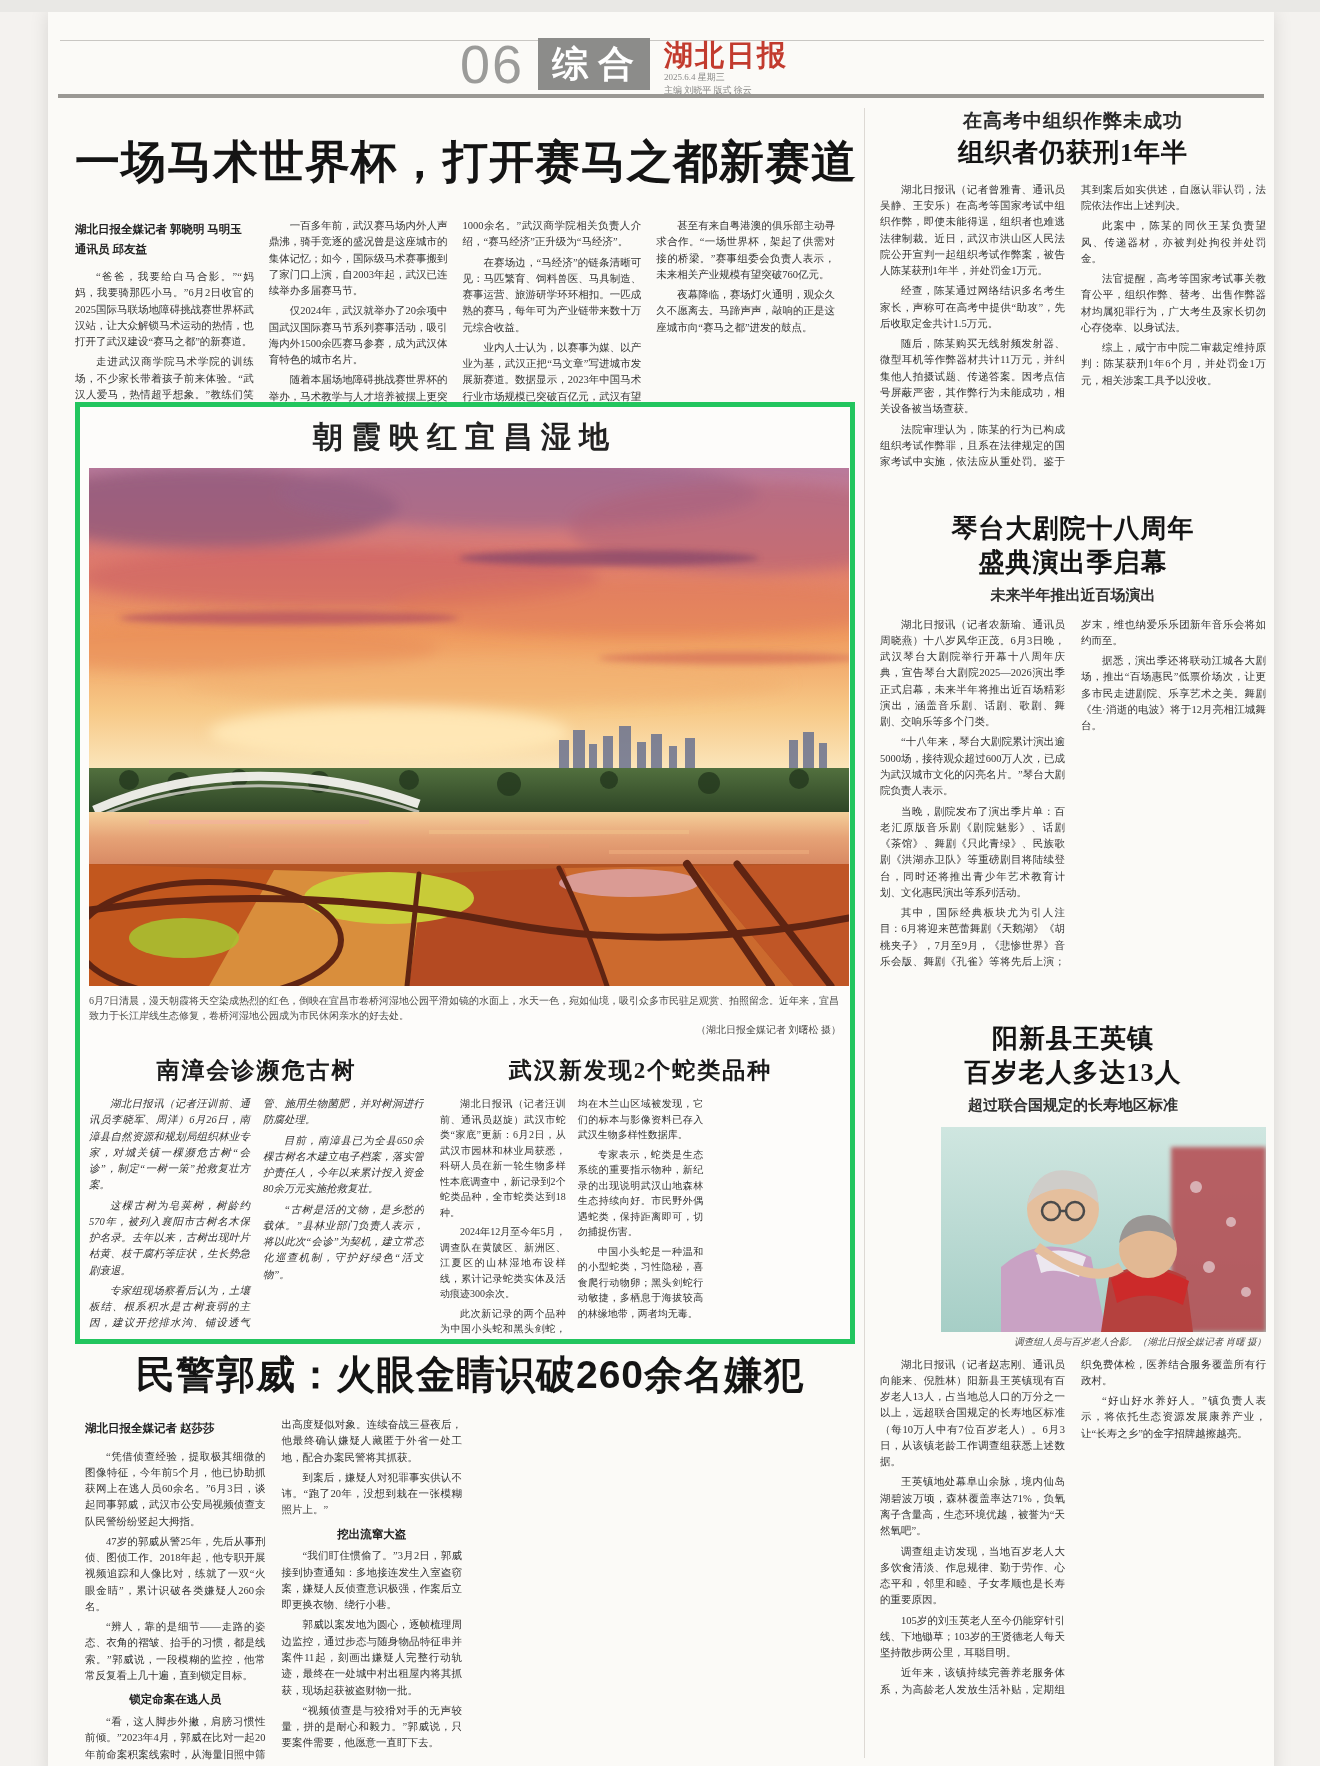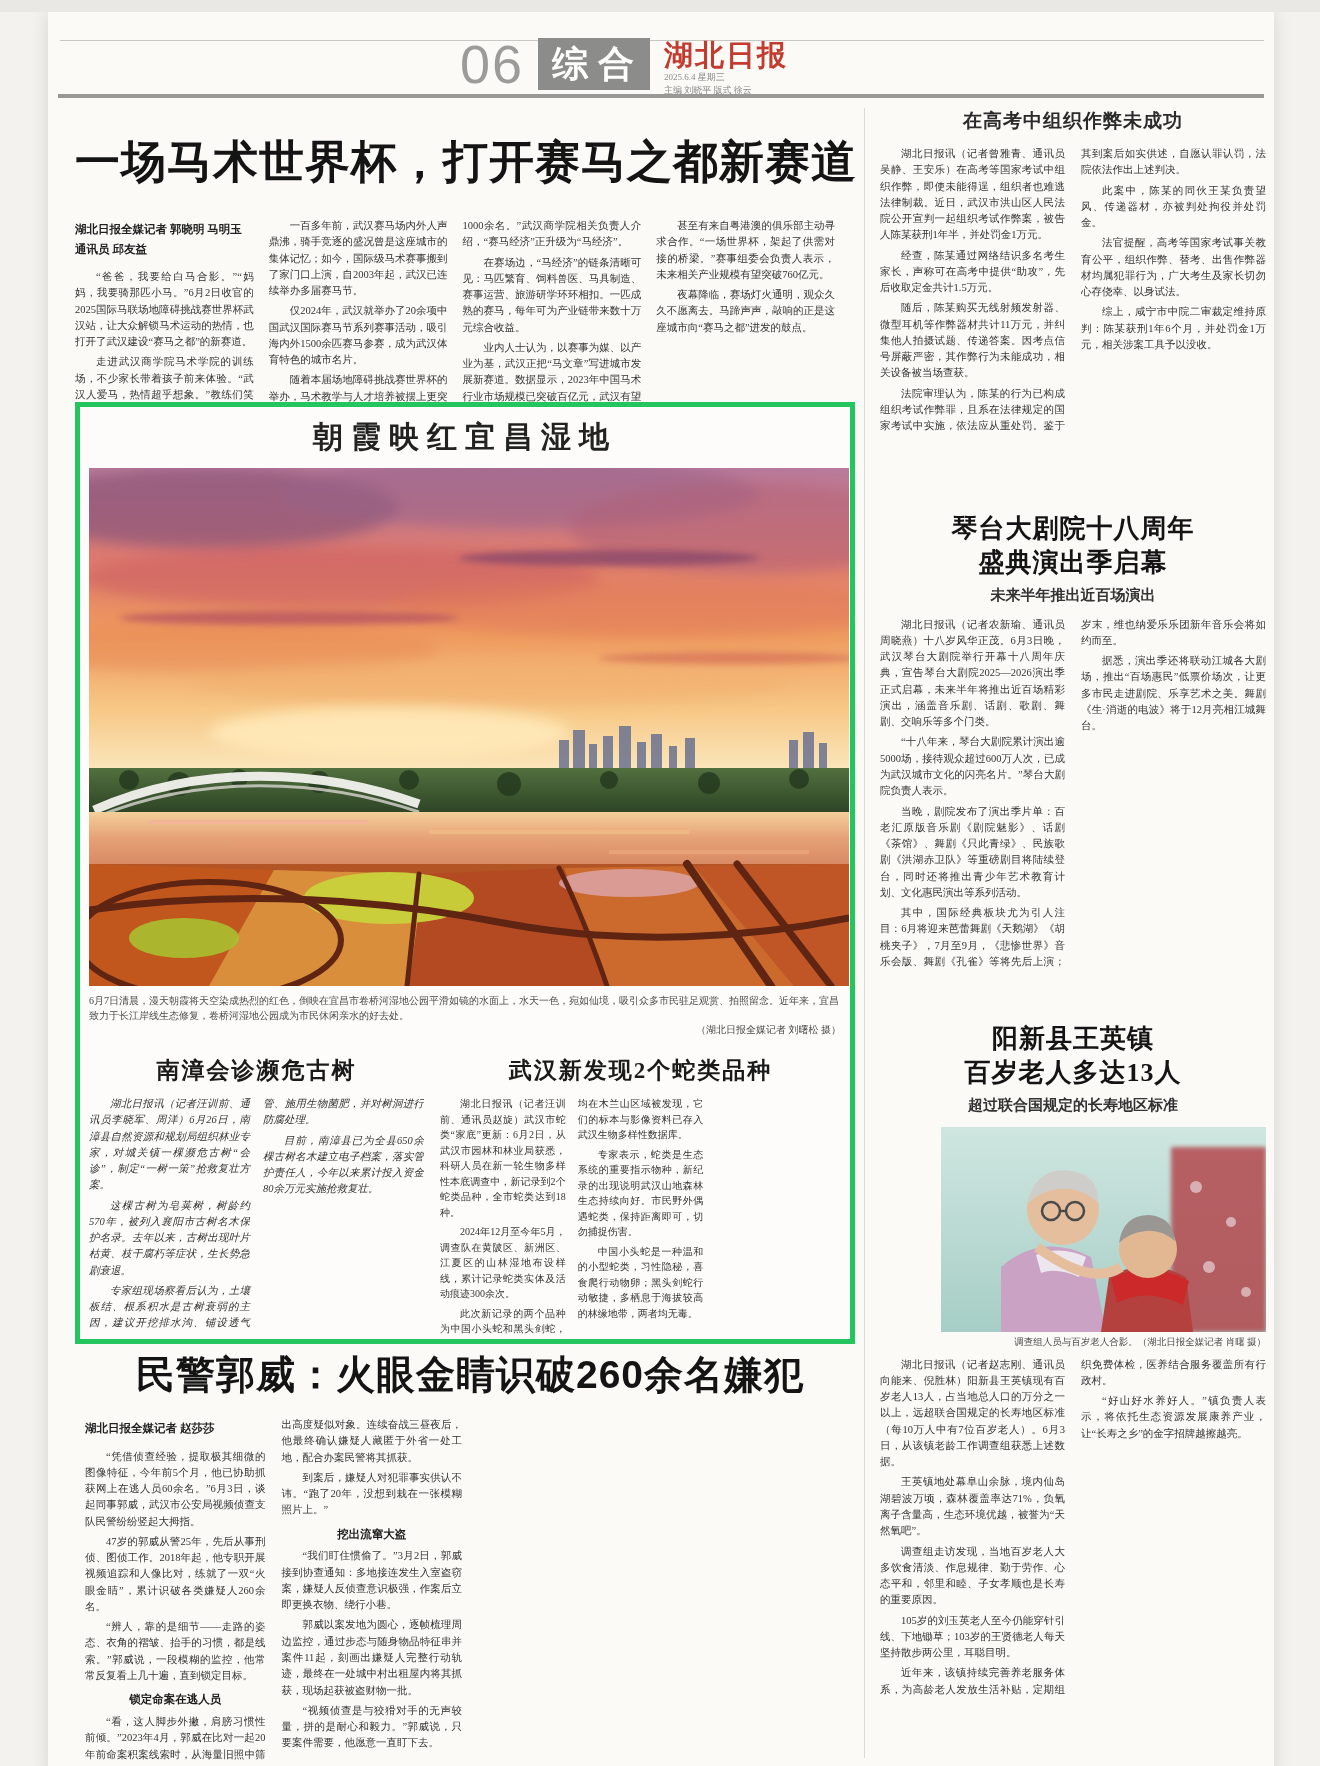--- a/index.html
+++ b/index.html
@@ -46,21 +46,21 @@
   .cols-3 p{font-size:10px;}
 
   
   .rail{position:absolute;left:880px;top:96px;width:386px;}
   .rail-art{position:absolute;left:0;width:386px;}
   .kicker{text-align:center;font-family:"Liberation Sans",sans-serif;font-weight:bold;font-size:19px;color:#2b2b2b;letter-spacing:1px;margin:0;}
   .rail-headline{text-align:center;font-weight:bold;font-size:26px;color:#141414;letter-spacing:1px;line-height:1.3;margin:2px 0 0;}
   .rail-sub{text-align:center;font-family:"Liberation Sans",sans-serif;font-weight:bold;font-size:15px;color:#333;margin:6px 0 0;}
   .rail-body{margin-top:12px;column-count:2;column-gap:16px;column-fill:auto;overflow:hidden;}
   .rail-photo{width:325px;height:205px;margin:12px 0 0 auto;overflow:hidden;}
-  .rail-caption{font-size:9.5px;color:#4a4a48;text-align:right;margin:4px 0 0;}
+  .rail-caption{font-size:9.5px;color:#4a4a48;text-align:right;margin:4px 0 0;font-style:italic;}
 
   
   .police{position:absolute;left:85px;top:1336px;width:770px;}
   .police-headline{text-align:center;font-family:"Liberation Sans",sans-serif;font-weight:900;font-size:39px;color:#141414;letter-spacing:1px;margin:0;}
   .police-body{margin-top:15px;column-count:4;column-gap:16px;height:352px;column-fill:auto;overflow:hidden;}
   .police-body p{font-size:10.5px;}
 </style>
 </head>
 <body>
 
@@ -210,38 +210,40 @@
       <div class="photo-credit">（湖北日报全媒记者 刘曙松 摄）</div>
     </div>
     <div class="sub-arts">
       <div class="sub-art-left">
         <div class="sub-headline">南漳会诊濒危古树</div>
         <div class="cols-2 body-cols">
             <p>湖北日报讯（记者汪训前、通讯员李晓军、周洋）6月26日，南漳县自然资源和规划局组织林业专家，对城关镇一棵濒危古树“会诊”，制定“一树一策”抢救复壮方案。</p>
             <p>这棵古树为皂荚树，树龄约570年，被列入襄阳市古树名木保护名录。去年以来，古树出现叶片枯黄、枝干腐朽等症状，生长势急剧衰退。</p>
             <p>专家组现场察看后认为，土壤板结、根系积水是古树衰弱的主因，建议开挖排水沟、铺设透气管、施用生物菌肥，并对树洞进行防腐处理。</p>
             <p>目前，南漳县已为全县650余棵古树名木建立电子档案，落实管护责任人，今年以来累计投入资金80余万元实施抢救复壮。</p>
+            <p>“古树是活的文物，是乡愁的载体。”县林业部门负责人表示，将以此次“会诊”为契机，建立常态化巡查机制，守护好绿色“活文物”。</p>
           </div>
       </div>
       <div class="sub-art-right">
         <div class="sub-headline">武汉新发现2个蛇类品种</div>
         <div class="cols-3 body-cols">
             <p>湖北日报讯（记者汪训前、通讯员赵旋）武汉市蛇类“家底”更新：6月2日，从武汉市园林和林业局获悉，科研人员在新一轮生物多样性本底调查中，新记录到2个蛇类品种，全市蛇类达到18种。</p>
             <p>2024年12月至今年5月，调查队在黄陂区、新洲区、江夏区的山林湿地布设样线，累计记录蛇类实体及活动痕迹300余次。</p>
             <p>此次新记录的两个品种为中国小头蛇和黑头剑蛇，均在木兰山区域被发现，它们的标本与影像资料已存入武汉生物多样性数据库。</p>
             <p>专家表示，蛇类是生态系统的重要指示物种，新纪录的出现说明武汉山地森林生态持续向好。市民野外偶遇蛇类，保持距离即可，切勿捕捉伤害。</p>
             <p>中国小头蛇是一种温和的小型蛇类，习性隐秘，喜食爬行动物卵；黑头剑蛇行动敏捷，多栖息于海拔较高的林缘地带，两者均无毒。</p>
           </div>
       </div>
     </div>
   </div>
 
   <div class="rail">
     <div class="rail-art" style="top:0;">
       <p class="kicker">在高考中组织作弊未成功</p>
+      <h2 class="rail-headline">组织者仍获刑1年半</h2>
       <div class="rail-body body-cols" style="height:300px;">
           <p>湖北日报讯（记者曾雅青、通讯员吴静、王安乐）在高考等国家考试中组织作弊，即使未能得逞，组织者也难逃法律制裁。近日，武汉市洪山区人民法院公开宣判一起组织考试作弊案，被告人陈某获刑1年半，并处罚金1万元。</p>
           <p>经查，陈某通过网络结识多名考生家长，声称可在高考中提供“助攻”，先后收取定金共计1.5万元。</p>
           <p>随后，陈某购买无线射频发射器、微型耳机等作弊器材共计11万元，并纠集他人拍摄试题、传递答案。因考点信号屏蔽严密，其作弊行为未能成功，相关设备被当场查获。</p>
           <p>法院审理认为，陈某的行为已构成组织考试作弊罪，且系在法律规定的国家考试中实施，依法应从重处罚。鉴于其到案后如实供述，自愿认罪认罚，法院依法作出上述判决。</p>
           <p>此案中，陈某的同伙王某负责望风、传递器材，亦被判处拘役并处罚金。</p>
           <p>法官提醒，高考等国家考试事关教育公平，组织作弊、替考、出售作弊器材均属犯罪行为，广大考生及家长切勿心存侥幸、以身试法。</p>
           <p>综上，咸宁市中院二审裁定维持原判：陈某获刑1年6个月，并处罚金1万元，相关涉案工具予以没收。</p>
         </div>
     </div>

